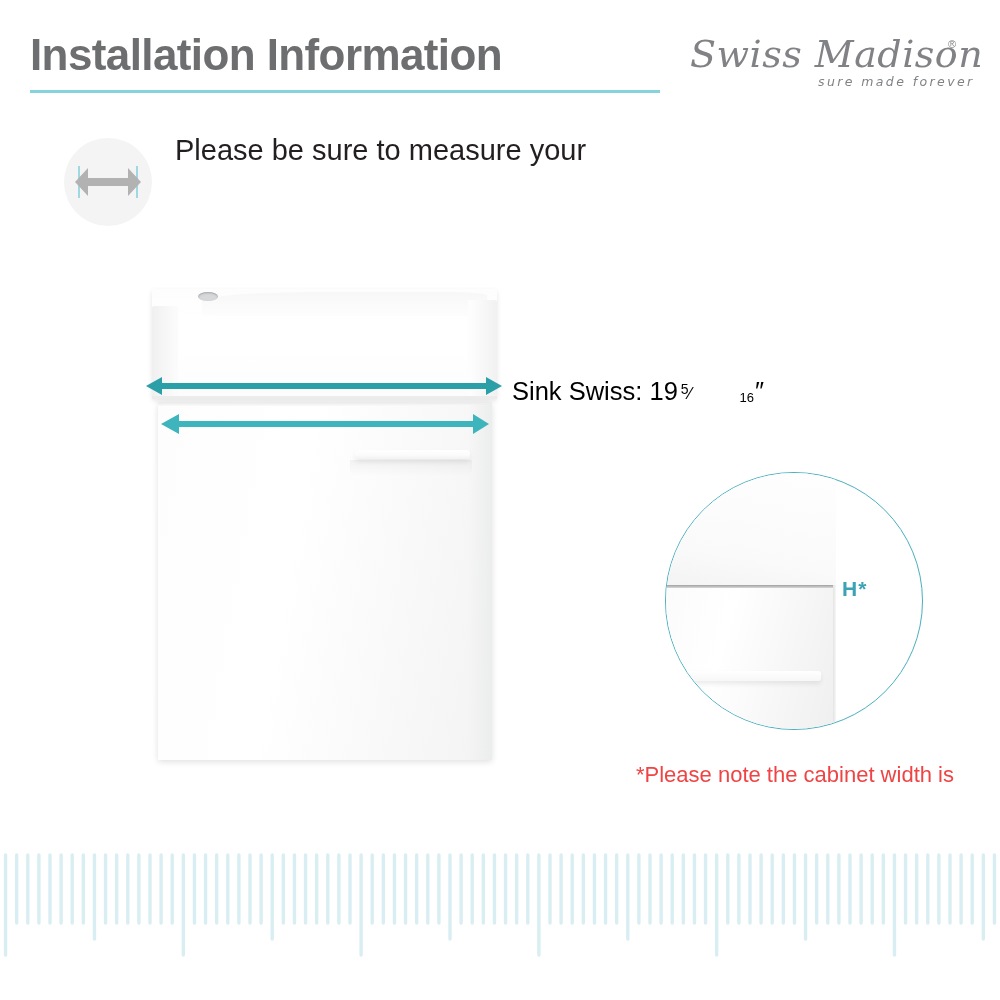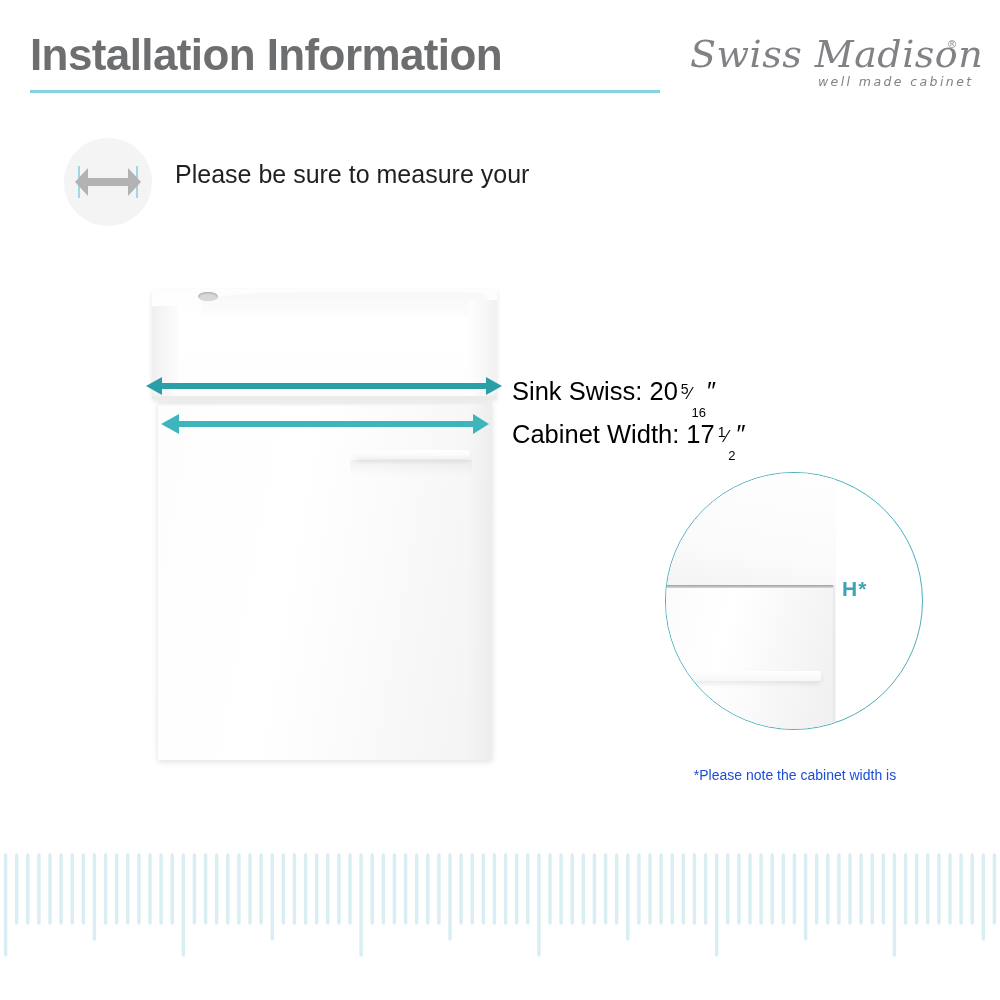--- a/index.html
+++ b/index.html
@@ -83,23 +83,23 @@
     left: 64px;
     top: 138px;
     width: 88px;
     height: 88px;
     border-radius: 50%;
     background: #f4f4f4;
   }
   #measure-note-text {
     position: absolute;
     left: 175px;
-    top: 154px;
+    top: 130px;
     width: 620px;
-    font-size: 25px;
+    font-size: 29px;
     line-height: 40px;
     color: #231f20;
   }
 
   
   #vanity {
     position: absolute;
     left: 150px;
     top: 284px;
     width: 350px;
@@ -236,21 +236,21 @@
   }
   .frac {
     display: inline-block;
     position: relative;
     font-size: 15px;
     top: -1px;
     margin-left: 3px;
   }
   .frac .num { position: relative; top: -5px; font-size: 14px; }
   .frac .bar { font-size: 17px; }
-  .frac .den { position: relative; top: 18px; font-size: 13px; }
+  .frac .den { position: relative; top: 3px; font-size: 13px; margin-left: 48px; }
   .inch { margin-left: 1px; }
 
   
   #detail-circle {
     position: absolute;
     left: 665px;
     top: 472px;
     width: 256px;
     height: 256px;
     border-radius: 50%;
@@ -310,23 +310,23 @@
     letter-spacing: 1px;
   }
 
   
   #footnote {
     position: absolute;
     left: 600px;
     top: 762px;
     width: 390px;
     text-align: center;
-    font-size: 14px;
+    font-size: 22px;
     line-height: 26px;
-    color: #1d4ed8;
+    color: #ef4444;
   }
 
   
   #ruler {
     position: absolute;
     left: 0;
     top: 845px;
     width: 1000px;
     height: 155px;
   }
@@ -334,21 +334,21 @@
 </head>
 <body>
 
 <div id="header">
   <div id="page-title">Installation Information</div>
   <div id="title-underline"></div>
 
   <div id="logo">
     <div id="logo-word">Swiss Madison</div>
     <div id="logo-reg">®</div>
-    <div id="logo-tagline">well made cabinet</div>
+    <div id="logo-tagline">sure made forever</div>
   </div>
 </div>
 
 <div id="measure-icon">
   <svg width="88" height="88" viewBox="0 0 88 88">
     <line x1="15" y1="28" x2="15" y2="60" stroke="#9fd8e0" stroke-width="2"></line>
     <line x1="73" y1="28" x2="73" y2="60" stroke="#9fd8e0" stroke-width="2"></line>
     <rect x="24" y="40" width="40" height="8" fill="#b2b2b2"></rect>
     <polygon points="24,30 24,58 11,44" fill="#b2b2b2"></polygon>
     <polygon points="64,30 64,58 77,44" fill="#b2b2b2"></polygon>
@@ -386,24 +386,21 @@
 <div class="dim-arrow" id="cabinet-width-arrow">
   <svg width="328" height="24" viewBox="0 0 328 24">
     <rect x="16" y="9" width="298" height="6" fill="#3eb4bc"></rect>
     <polygon points="18,2 18,22 0,12" fill="#3eb4bc"></polygon>
     <polygon points="312,2 312,22 328,12" fill="#3eb4bc"></polygon>
   </svg>
 </div>
 
 <div id="dim-labels">
   <div class="dim-label">
-    <span>Sink Swiss: </span><span>20</span><span class="frac"><span class="num">5</span><span class="bar">⁄</span><span class="den">16</span></span><span class="inch">″</span>
-  </div>
-  <div class="dim-label">
-    <span>Cabinet Width: </span><span>17</span><span class="frac"><span class="num">1</span><span class="bar">⁄</span><span class="den">2</span></span><span class="inch">″</span>
+    <span>Sink Swiss: </span><span>19</span><span class="frac"><span class="num">5</span><span class="bar">⁄</span><span class="den">16</span></span><span class="inch">″</span>
   </div>
 </div>
 
 <div id="detail-circle">
   <div id="detail-upper-panel"></div>
   <div id="detail-edge-line"></div>
   <div id="detail-lower-panel"></div>
   <div id="detail-right-wall"></div>
   <div id="detail-handle"></div>
   <div id="detail-label">H*</div>

